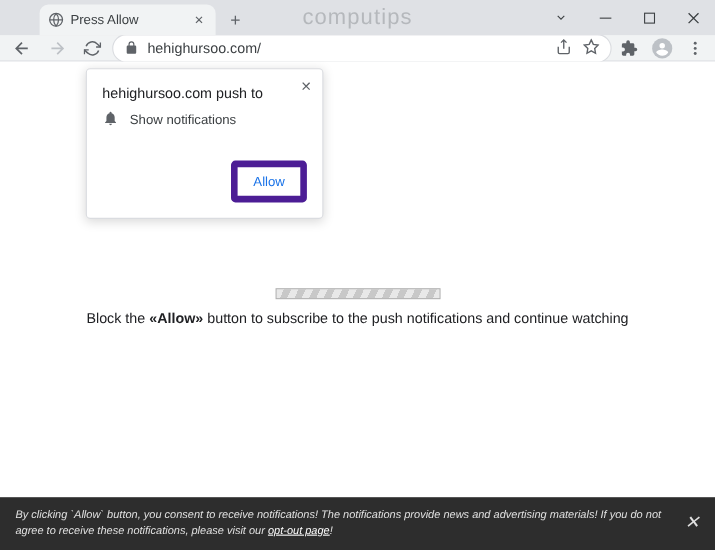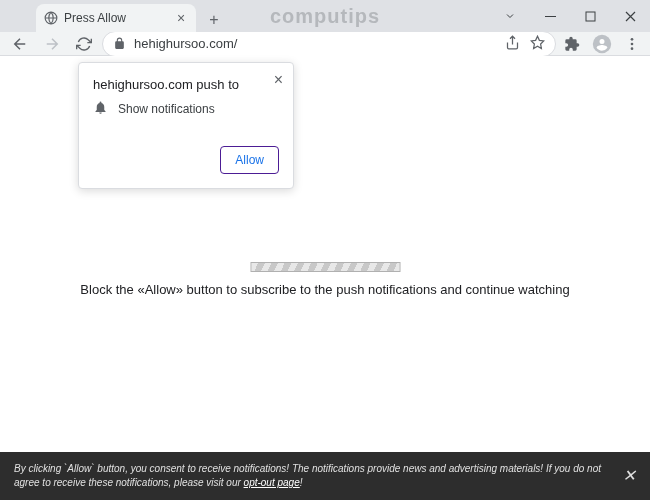--- a/index.html
+++ b/index.html
@@ -4,21 +4,21 @@
   <style>
     * { margin: 0; padding: 0; box-sizing: border-box; font-family: "Segoe UI", Arial, sans-serif; }
     body { width: 650px; height: 500px; background: #fff; position: relative; overflow: hidden; }
     
     .titlebar { height: 32px; background: #dfe1e5; display: flex; align-items: center; position: relative; }
     .tabs { display: flex; align-items: flex-end; height: 100%; padding-left: 8px; margin-left: 28px; }
     .tab { background: #f1f3f4; height: 28px; min-width: 160px; border-radius: 8px 8px 0 0; display: flex; align-items: center; padding: 0 8px; font-size: 12px; color: #3c4043; gap: 6px; }
     .tab-favicon { width: 14px; height: 14px; display: flex; align-items: center; justify-content: center; }
     .tab-close { margin-left: auto; color: #5f6368; cursor: pointer; width: 14px; height: 14px; display:flex; align-items:center; justify-content:center; font-size: 14px;}
     .newtab { width: 24px; height: 24px; display:flex; align-items:center; justify-content:center; color:#5f6368; margin-left:6px; cursor:pointer; font-size:16px;}
-    .watermark { position: absolute; left: 50%; transform: translateX(-50%); color: #b5b8bc; font-size: 20px; letter-spacing: 1px; font-weight: 700; pointer-events:none;}
+    .watermark { position: absolute; left: 50%; transform: translateX(-50%); color: #b5b8bc; font-size: 20px; letter-spacing: 1px; font-weight: 400; pointer-events:none;}
     .window-controls { position:absolute; right:0; top:0; height:32px; display:flex; }
     .wc-btn { width:40px; display:flex; align-items:center; justify-content:center; color:#3c4043; cursor:pointer;}
     
     .toolbar { height: 24px; background: #f1f3f4; display:flex; align-items:center; padding: 0 6px; gap:4px; border-bottom:1px solid #dadce0;}
     .nav-btn { width:28px; height:28px; display:flex; align-items:center; justify-content:center; color:#5f6368; border-radius:50%; cursor:pointer;}
     .nav-btn.disabled { color:#bdc1c6; }
     .omnibox { flex:1; height:26px; background:#fff; border:1px solid #dadce0; border-radius:13px; display:flex; align-items:center; padding:0 10px; gap:8px; font-size:13px; color:#3c4043;}
     .omnibox .lock { color:#5f6368; display:flex; align-items:center;}
     .omnibox-actions { margin-left:auto; display:flex; gap:10px; color:#5f6368;}
     .toolbar-right { display:flex; gap:6px; align-items:center; color:#5f6368;}
@@ -26,26 +26,26 @@
     .profile-icon svg circle { fill:#bdc1c6; }
     
     .content { position:relative; height: calc(500px - 32px - 34px - 48px); background:#fff; }
     
     .perm-dialog { position:absolute; top:6px; left:78px; width:216px; background:#fff; border:1px solid #dadce0; border-radius:4px; box-shadow:0 2px 10px rgba(0,0,0,0.15); padding:14px; z-index:10;}
     .perm-title { font-size:13px; color:#202124; margin-bottom:8px;}
     .perm-close { position:absolute; top:8px; right:10px; color:#5f6368; cursor:pointer; font-size:16px;}
     .perm-row { display:flex; align-items:center; gap:10px; font-size:12px; color:#3c4043; margin-bottom:28px;}
     .perm-row svg { color:#5f6368; }
     .perm-buttons { display:flex; justify-content:flex-end; gap:8px;}
-    .perm-btn { border:1px solid #4c1d95; background:#fff; color:#1a73e8; font-size:12px; padding:6px 14px; border-radius:4px; cursor:pointer;}
+    .perm-btn { border:6px solid #4c1d95; background:#fff; color:#1a73e8; font-size:12px; padding:6px 14px; border-radius:4px; cursor:pointer;}
     
     .page-center { position:absolute; top:58%; left:50%; transform:translate(-50%,-50%); text-align:center; width:90%;}
     .progress-bar { width:150px; height:10px; margin:0 auto 10px; border:1px solid #b0b0b0; background: repeating-linear-gradient(115deg,#e8e8e8 0,#e8e8e8 6px,#c8c8c8 6px,#c8c8c8 12px);}
     .page-msg { font-size:13px; color:#202124; font-family: Georgia, serif;}
-    .page-msg b { font-weight:400; }
+    .page-msg b { font-weight:700; }
     
     .bottom-banner { position:absolute; bottom:0; left:0; right:0; height:48px; background:#2d2d2d; color:#e0e0e0; font-size:10px; display:flex; align-items:center; padding:0 14px; line-height:1.4;font-style:italic;}
     .bottom-banner a { color:#fff; text-decoration:underline; cursor:pointer;}
     .banner-close { margin-left:auto; color:#e0e0e0; cursor:pointer; font-size:16px; padding-left:14px;}
   </style>
 </head>
 <body>
 
 <div class="titlebar">
   <div class="tabs">

